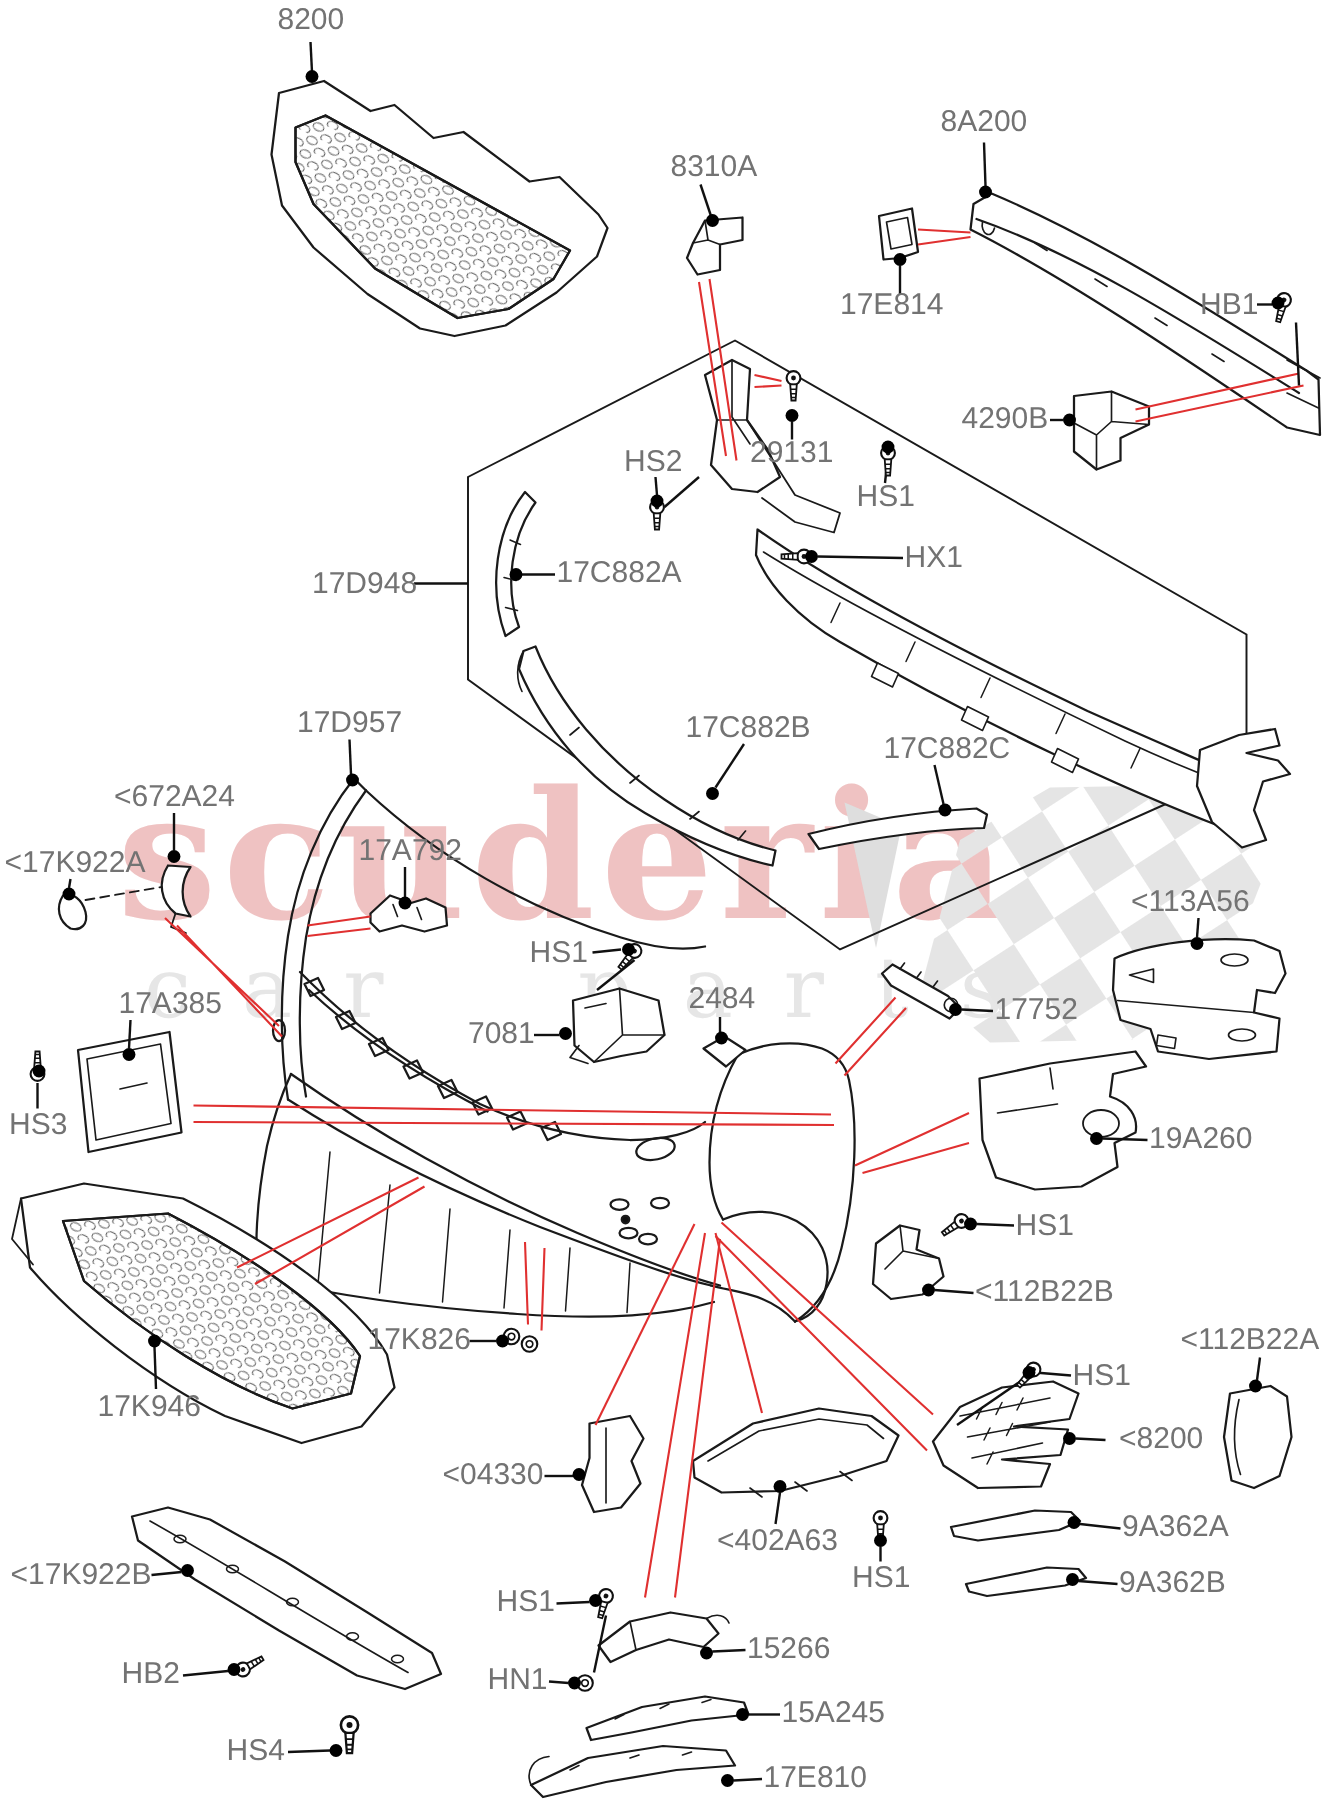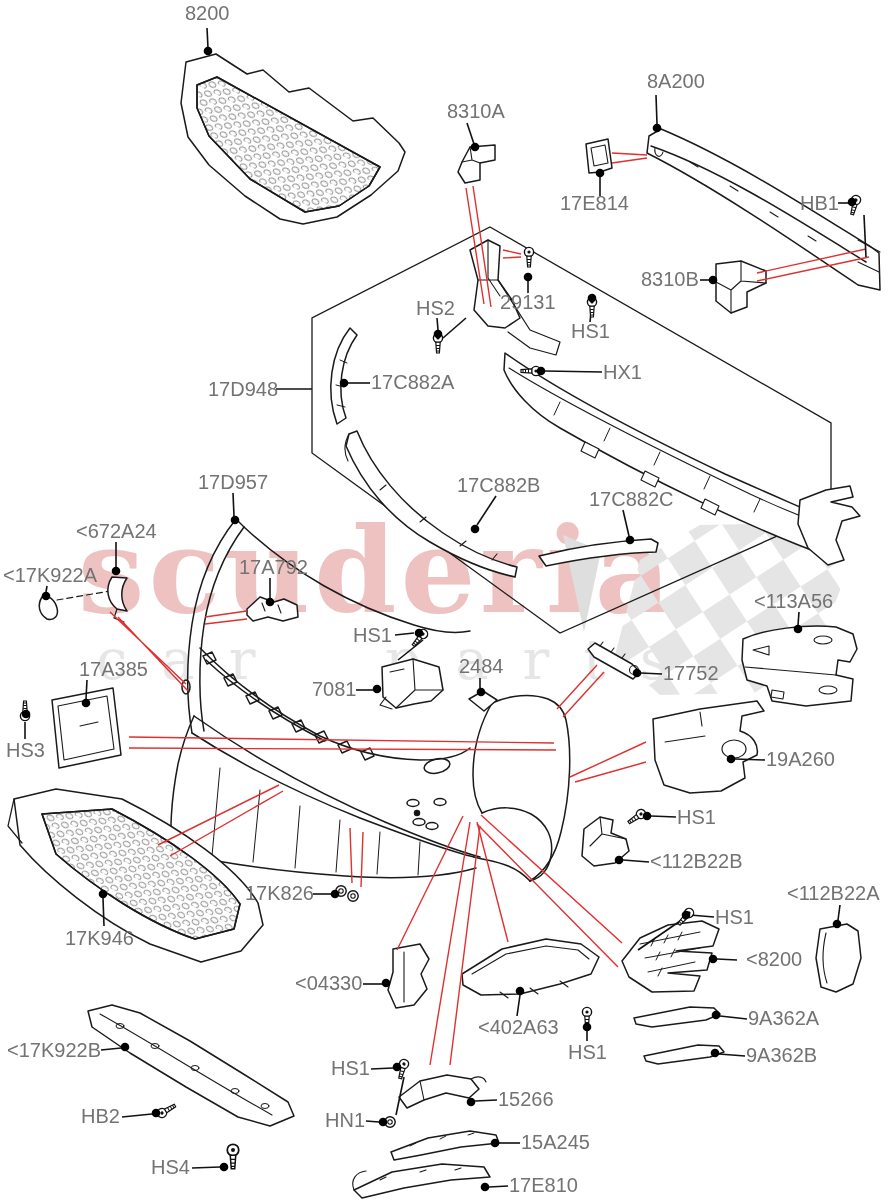--- a/index.html
+++ b/index.html
@@ -384,25 +384,25 @@
         <circle cx="471" cy="1102" r="4.3"></circle>
         <circle cx="156" cy="1113" r="4.3"></circle>
       <circle cx="495" cy="1143" r="4.3"></circle>
         <circle cx="224" cy="1167" r="4.3"></circle>
         <circle cx="485" cy="1187" r="4.3"></circle>
     </g>
   </svg>
 
   <div id="labels">
       <div class="plabel" style="left: 185px; top: 3px;">8200</div>
-      <div class="plabel" style="left: 627px; top: 71px; margin-left: 20px;">8A200</div>
+      <div class="plabel" style="left: 627px; top: 71px;">8A200</div>
       <div class="plabel" style="left: 447px; top: 101px;">8310A</div>
       <div class="plabel" style="left: 560px; top: 193px;">17E814</div>
       <div class="plabel" style="left: 800px; top: 193px;">HB1</div>
-      <div class="plabel" style="left: 641px; top: 269px;">8310B</div>
+      <div class="plabel" style="left: 641px; top: 269px;">4290B</div>
       <div class="plabel" style="left: 416px; top: 298px;">HS2</div>
       <div class="plabel" style="left: 500px; top: 292px;">29131</div>
       <div class="plabel" style="left: 571px; top: 321px;">HS1</div>
       <div class="plabel" style="left: 208px; top: 379px;">17D948</div>
       <div class="plabel" style="left: 371px; top: 372px;">17C882A</div>
       <div class="plabel" style="left: 603px; top: 362px;">HX1</div>
       <div class="plabel" style="left: 198px; top: 472px;">17D957</div>
       <div class="plabel" style="left: 457px; top: 475px;">17C882B</div>
       <div class="plabel" style="left: 589px; top: 489px;">17C882C</div>
       <div class="plabel" style="left: 754px; top: 591px;">&lt;113A56</div>

